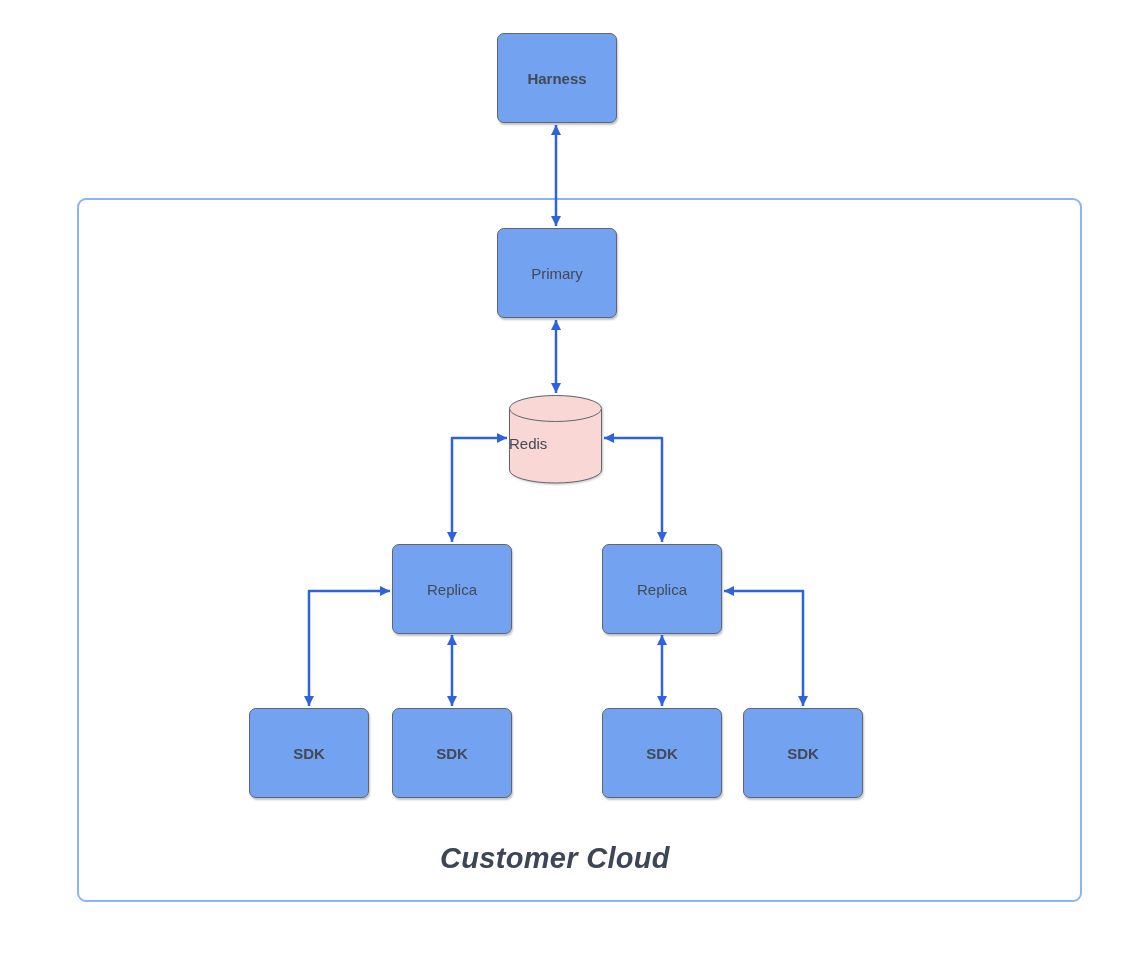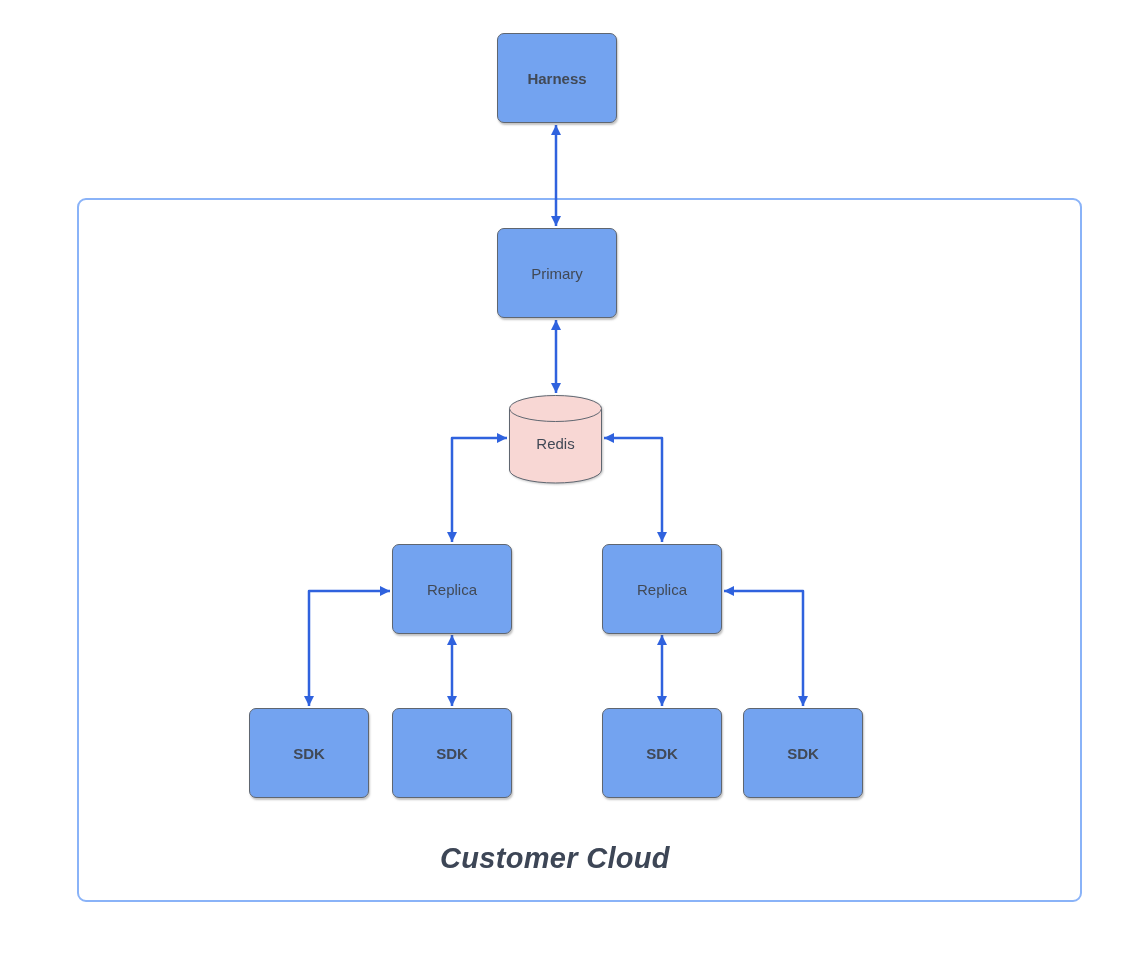--- a/index.html
+++ b/index.html
@@ -55,21 +55,21 @@
     top: 395px;
     width: 93px;
     height: 89px;
   }
   .cylinder svg { display: block; filter: drop-shadow(1px 1px 1px rgba(80,80,80,0.35)); }
   .cylinder .cyl-label {
     position: absolute;
     left: 0;
     top: 40px;
     width: 100%;
-    text-align: center;
+    text-align: left;
     font-size: 15px;
     color: #414956;
   }
   .edges-layer {
     position: absolute;
     left: 0;
     top: 0;
     width: 1142px;
     height: 957px;
     pointer-events: none;

